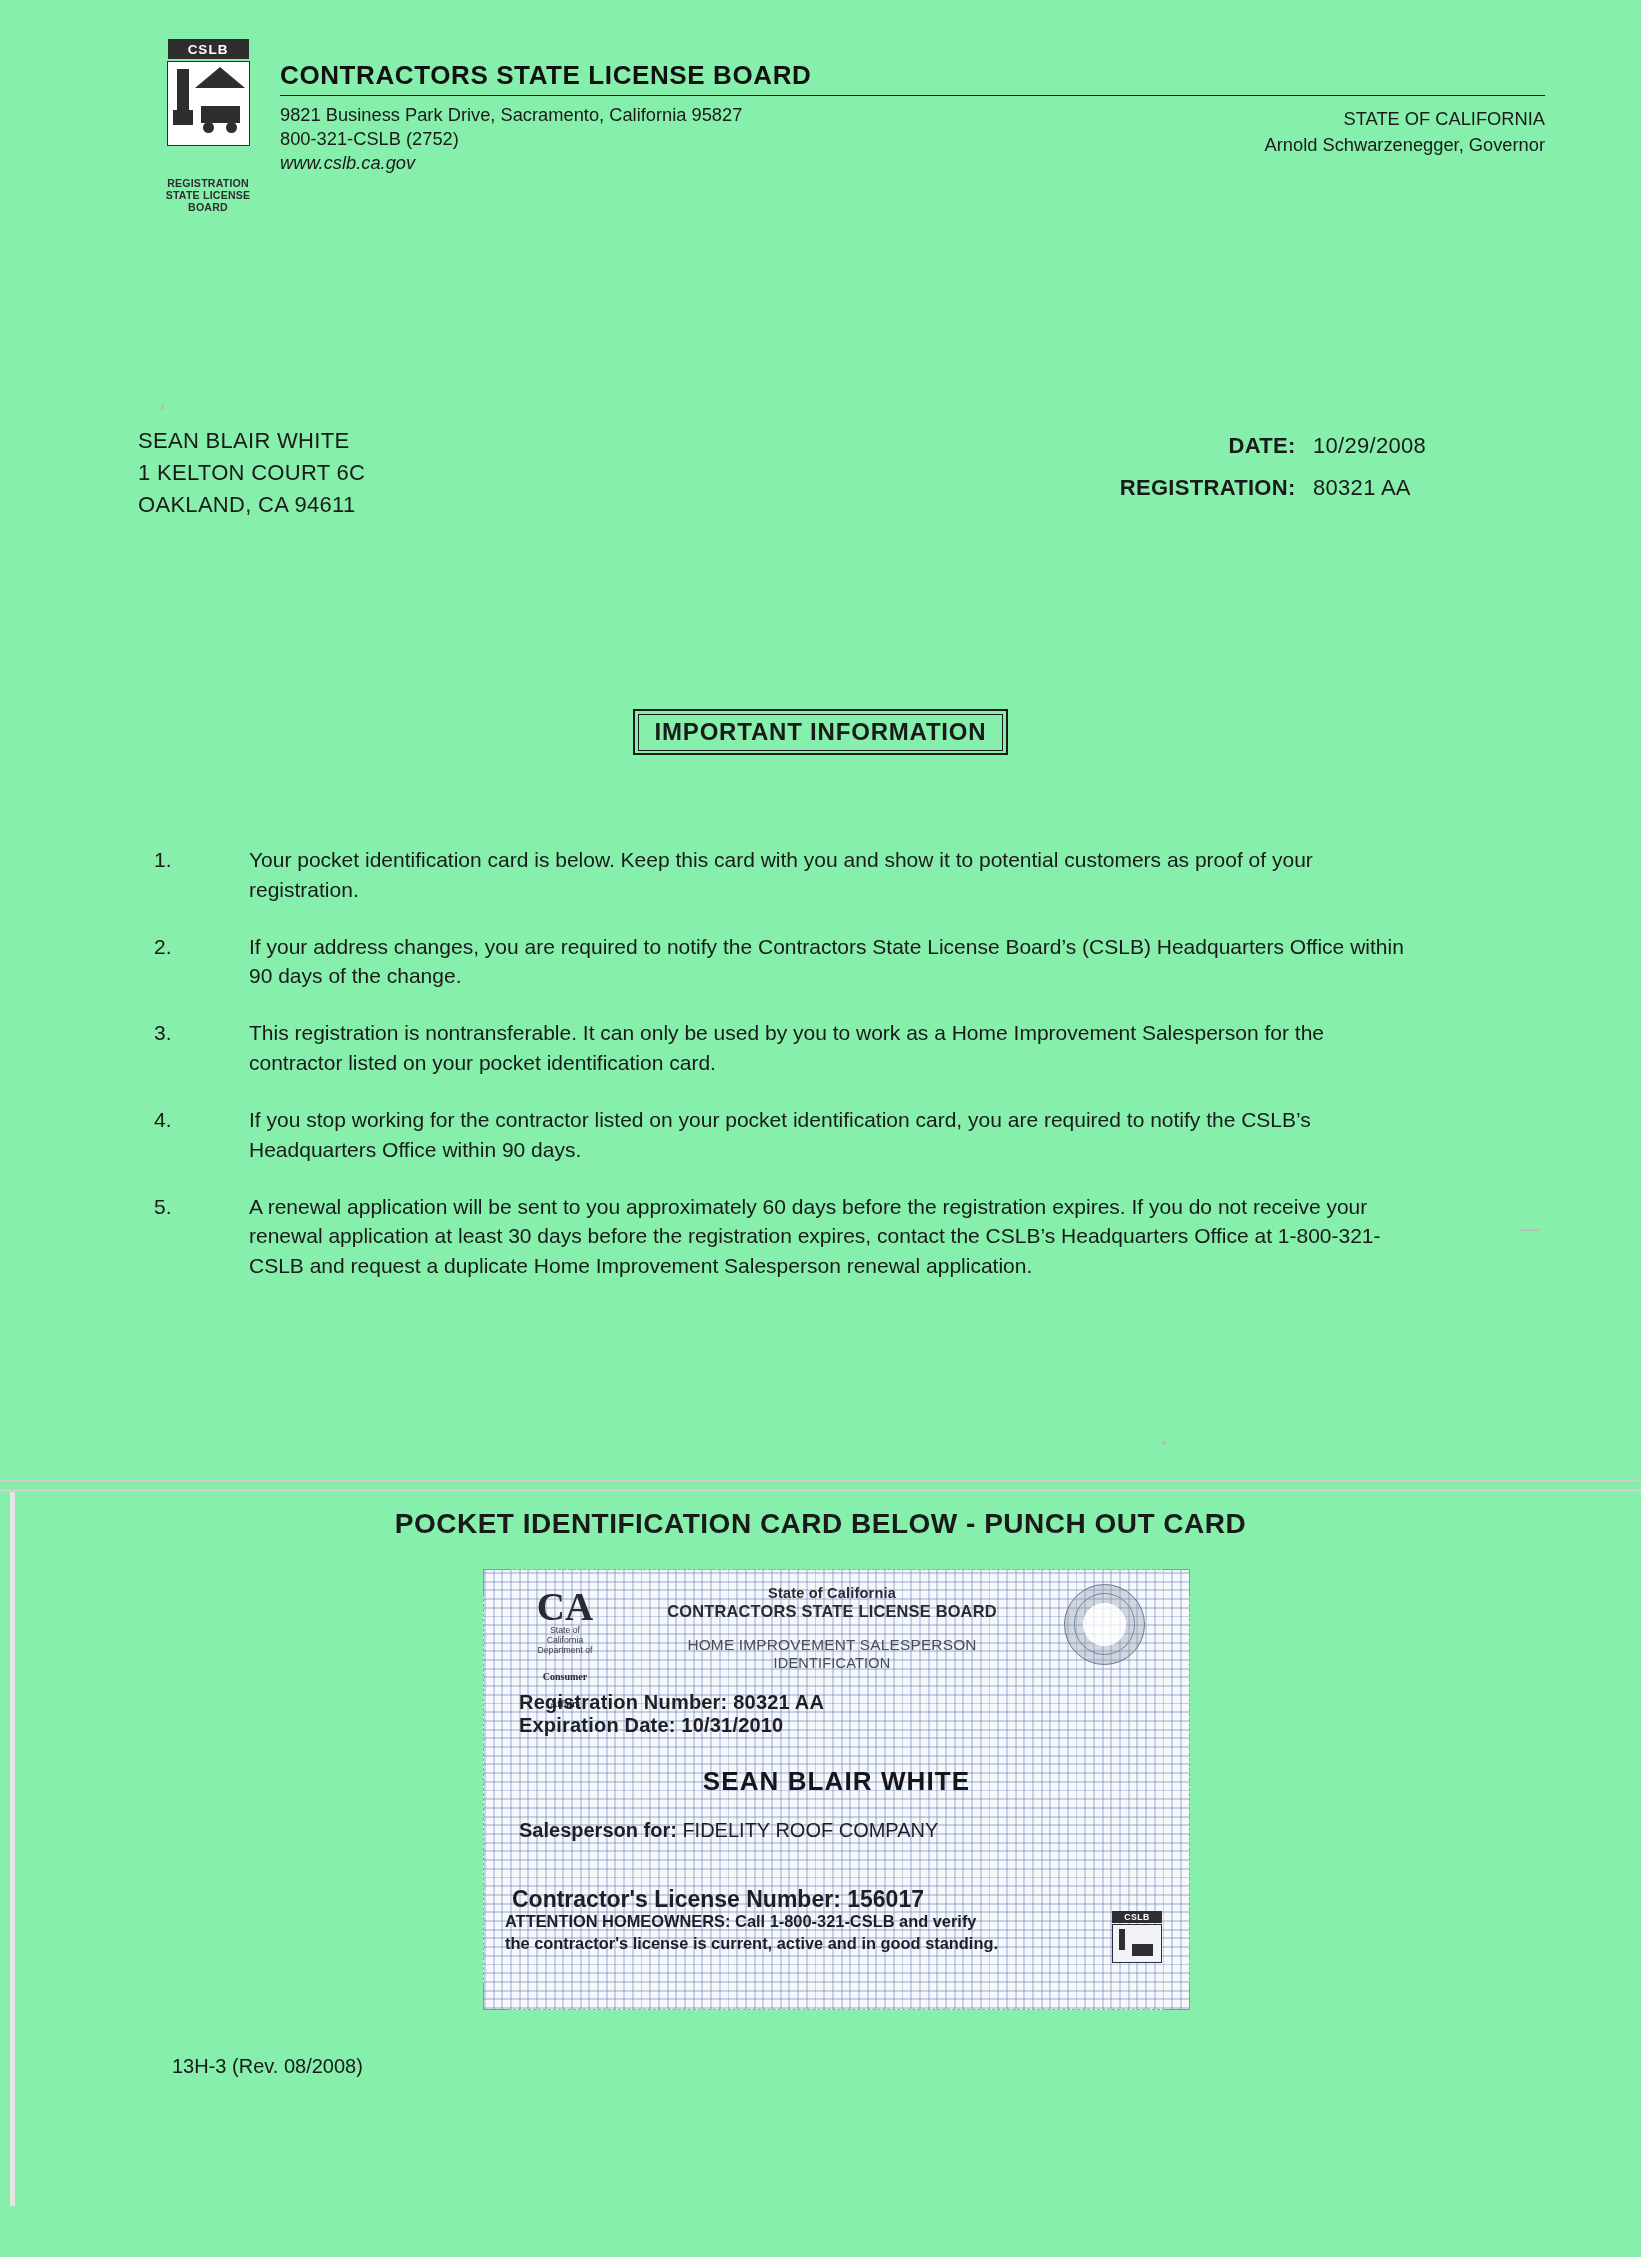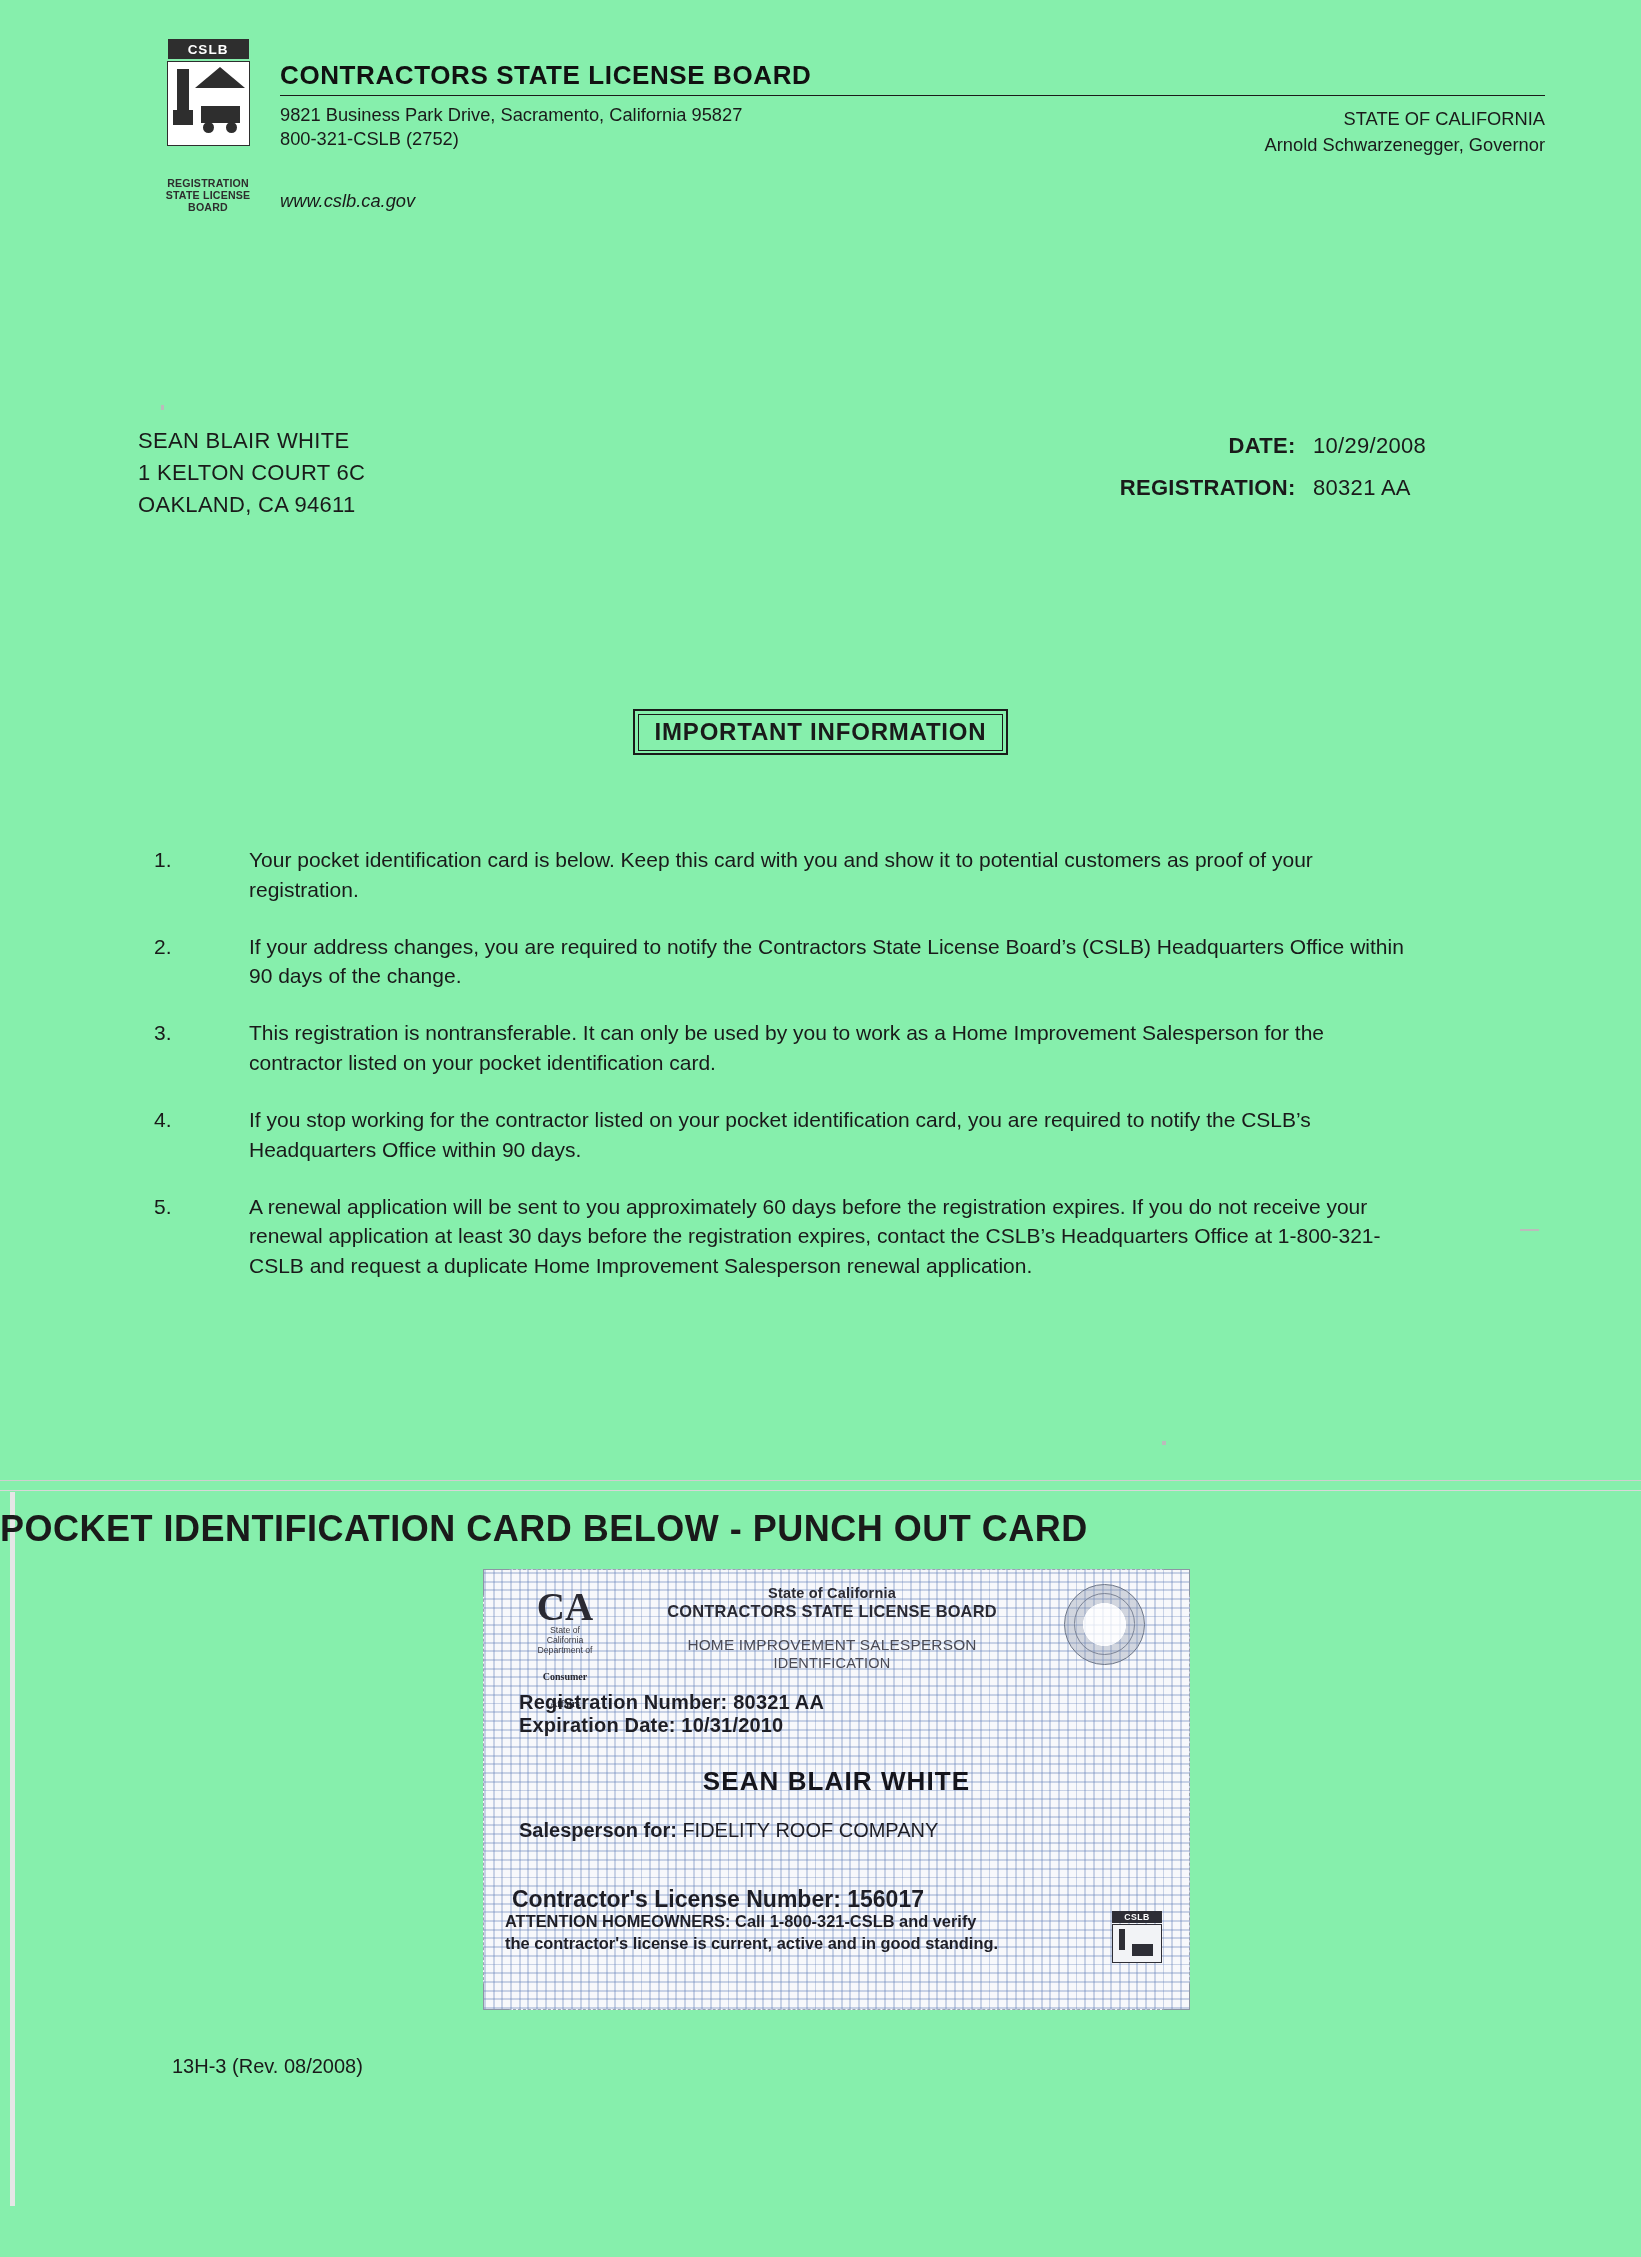--- a/index.html
+++ b/index.html
@@ -133,21 +133,20 @@
     width: 100%;
   }
   .addr-block {
     margin-top: 6.8px;
     font-size: 18.3px;
     line-height: 1.33;
     color: #1a1a1a;
   }
   .addr-block .url {
     font-style: italic;
-    margin-top: 38px;
   }
   .state-block {
     position: absolute;
     right: 0;
     top: 46px;
     text-align: right;
     font-size: 18.3px;
     line-height: 1.4;
     color: #1a1a1a;
   }
@@ -253,22 +252,22 @@
     width: 5.8px;
     height: 714px;
     background: #e6e6e6;
   }
 
   
   .punch-title {
     position: absolute;
     left: 0; right: 0;
     top: 1508px;
-    text-align: left;
-    font-size: 36px;
+    text-align: center;
+    font-size: 28px;
     font-weight: bold;
     letter-spacing: 0.5px;
   }
 
   .card {
     position: absolute;
     left: 483px;
     top: 1569px;
     width: 705px;
     height: 439px;

